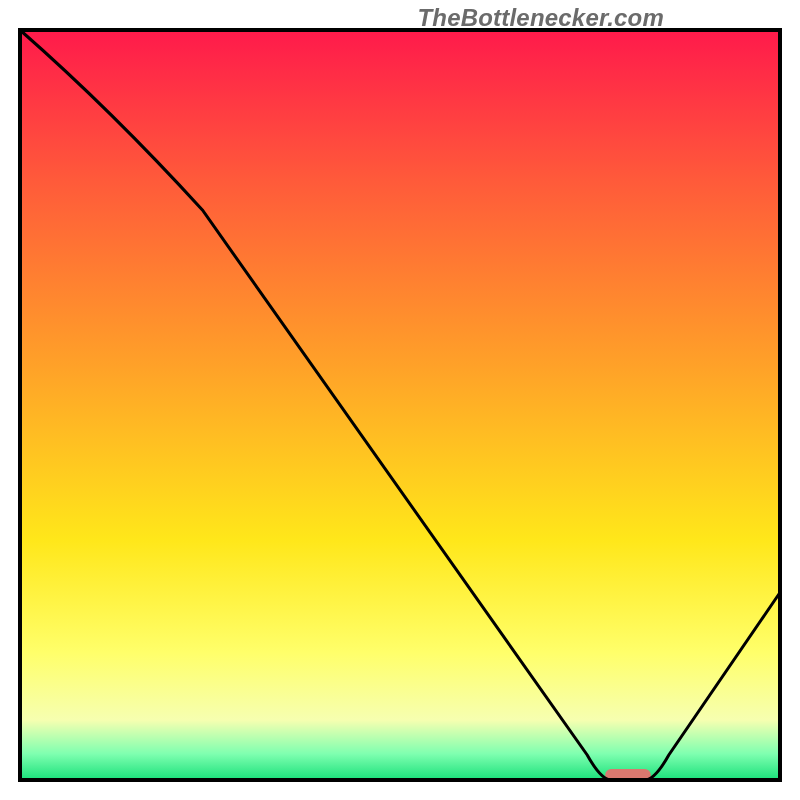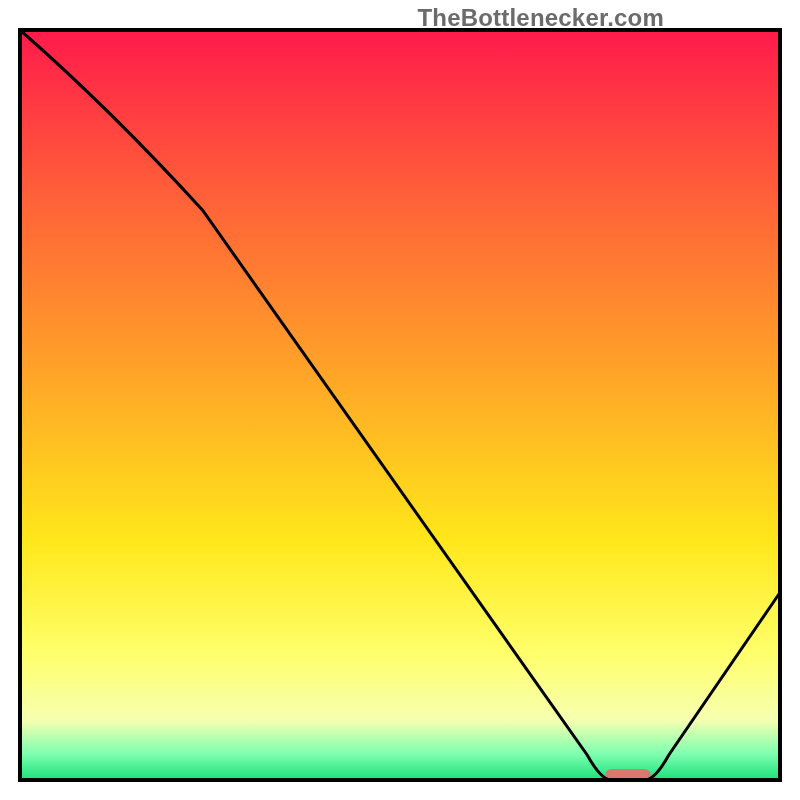--- a/index.html
+++ b/index.html
@@ -7,20 +7,21 @@
     padding: 0;
     width: 800px;
     height: 800px;
     background: #ffffff;
     font-family: Arial, Helvetica, sans-serif;
   }
   .stage {
     position: relative;
     width: 676px;
     height: 800px;
+    font-style: italic;
   }
   .watermark {
     position: absolute;
     top: 4px;
     right: 12px;
     font-size: 24px;
     font-weight: 600;
     color: #6b6b6b;
     letter-spacing: 0.2px;
   }

